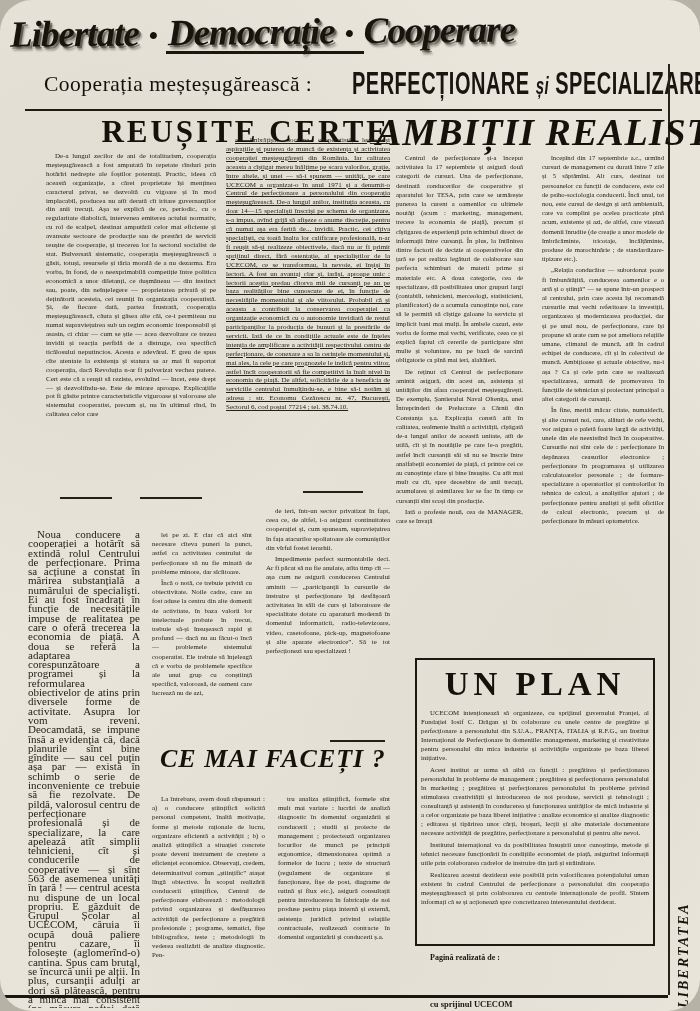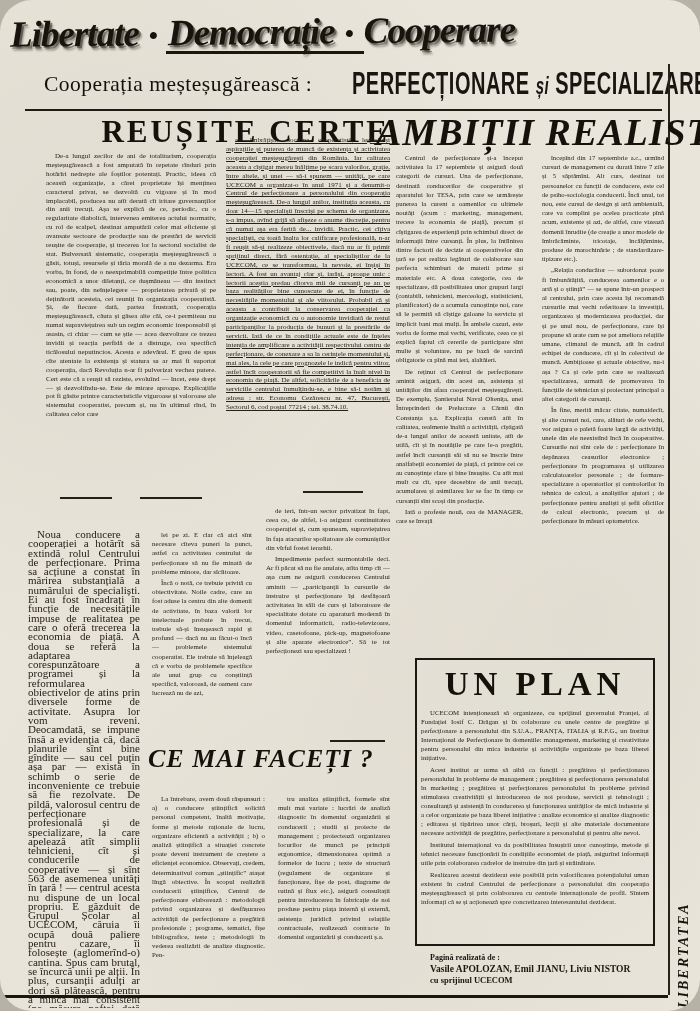--- a/index.html
+++ b/index.html
@@ -33,21 +33,21 @@
   .big-title .si{font-size:15px;font-style:italic;text-transform:none;}
   .rule-h{background:#201b14;}
   .headline-rule{left:25px;top:109px;width:637px;height:2px;}
   .right-vrule{left:668px;top:64px;width:2px;height:931px;background:#27221a;}
 
   
   .art-title{font-weight:bold;color:#15110b;text-align:right;white-space:nowrap;}
   .t-reusite{left:30px;top:114px;width:360px;font-size:31px;letter-spacing:3px;}
   .t-ambitii{left:376px;top:110px;width:278px;font-size:38px;font-style:italic;letter-spacing:1px;}
   .t-imped{left:36px;top:505px;width:208px;font-size:15px;letter-spacing:1.5px;}
-  .t-cemai{left:148px;top:744px;width:204px;font-size:26px;font-style:italic;letter-spacing:1px;}
+  .t-cemai{left:160px;top:744px;width:204px;font-size:26px;font-style:italic;letter-spacing:1px;}
 
   
   .col{overflow:hidden;text-align:justify;}
   .col p{margin:0 0 2px 0;text-indent:9px;}
   .t-up{font-size:7px;line-height:8.9px;}
   .t-amb{font-size:6.7px;line-height:9.2px;}
   .t-lowA{font-size:11px;line-height:9.3px;}
   .t-low{font-size:6.9px;line-height:9.2px;}
 
   .r-col1{left:22px;top:152px;width:170px;height:344px;margin-left:24px;}
@@ -67,21 +67,21 @@
     box-sizing:border-box;padding:4px 4px;background:rgba(255,255,255,0.06);}
   .plan-title{text-align:center;font-weight:bold;font-size:33px;letter-spacing:5px;color:#14100a;
     margin:2px 0 5px 0;}
   .plan-text{font-size:6.8px;line-height:9px;text-align:justify;color:#221d15;}
   .plan-text p{margin:0 0 3px 0;text-indent:9px;}
 
   
   .credits{left:430px;top:952px;width:240px;text-align:left;font-weight:bold;color:#1c1710;}
   .credits .c1{font-size:8px;line-height:11px;}
   .credits .c2{font-size:9.5px;line-height:12px;}
-  .credits .c3{font-size:8.5px;line-height:11px;}
+  .credits .c3{font-size:8.5px;line-height:11px;margin-top:36px;}
 
   
   .brand-vert{left:676px;top:858px;height:150px;width:22px;
     writing-mode:vertical-rl;transform:rotate(180deg);
     font-style:italic;font-weight:bold;font-size:14px;letter-spacing:2px;color:#17130d;}
 
   .bottom-rule{left:0;top:995px;width:668px;height:3px;background:#1b1610;}
 </style>
 </head>
 <body>
@@ -155,21 +155,20 @@
     <div class="plan-text">
       <p>UCECOM intenționează să organizeze, cu sprijinul guvernului Franței, al Fundației Iosif C. Drăgan și în colaborare cu unele centre de pregătire și perfecționare a personalului din S.U.A., FRANȚA, ITALIA și R.F.G., un Institut Internațional de Perfecționare în domeniile: management, marketing și creativitate pentru personalul din mica industrie și activitățile organizate pe baza liberei inițiative.</p>
       <p>Acest institut ar urma să aibă ca funcții : pregătirea și perfecționarea personalului în probleme de management ; pregătirea și perfecționarea personalului în marketing ; pregătirea și perfecționarea personalului în probleme privind stimularea creativității și introducerea de noi produse, servicii și tehnologii ; consultanță și asistență în conducerea și funcționarea unităților de mică industrie și a celor organizate pe baza liberei inițiative : analize economice și analize diagnostic ; editarea și tipărirea unor cărți, broșuri, lecții și alte materiale documentare necesare activității de pregătire, perfecționare a personalului și pentru alte nevoi.</p>
       <p>Institutul internațional va da posibilitatea însușirii unor cunoștințe, metode și tehnici necesare funcționării în condițiile economiei de piață, asigurînd informații utile prin colaborarea cadrelor de instruire din țară și străinătate.</p>
       <p>Realizarea acestui deziderat este posibilă prin valorificarea potențialului uman existent în cadrul Centrului de perfecționare a personalului din cooperația meșteșugărească și prin colaborarea cu centrele internaționale de profil. Sîntem informați că se și acționează spre concretizarea interesantului deziderat.</p>
     </div>
   </div>
 
   <div class="abs credits">
     <div class="c1">Pagină realizată de :</div>
-    <div class="c2">Vasile APOLOZAN, Emil JIANU, Liviu NISTOR</div>
     <div class="c3">cu sprijinul UCECOM</div>
   </div>
 
   <div class="abs brand-vert">LIBERTATEA</div>
 
   <div class="abs bottom-rule"></div>
 
 </div>
 
 </body></html>

